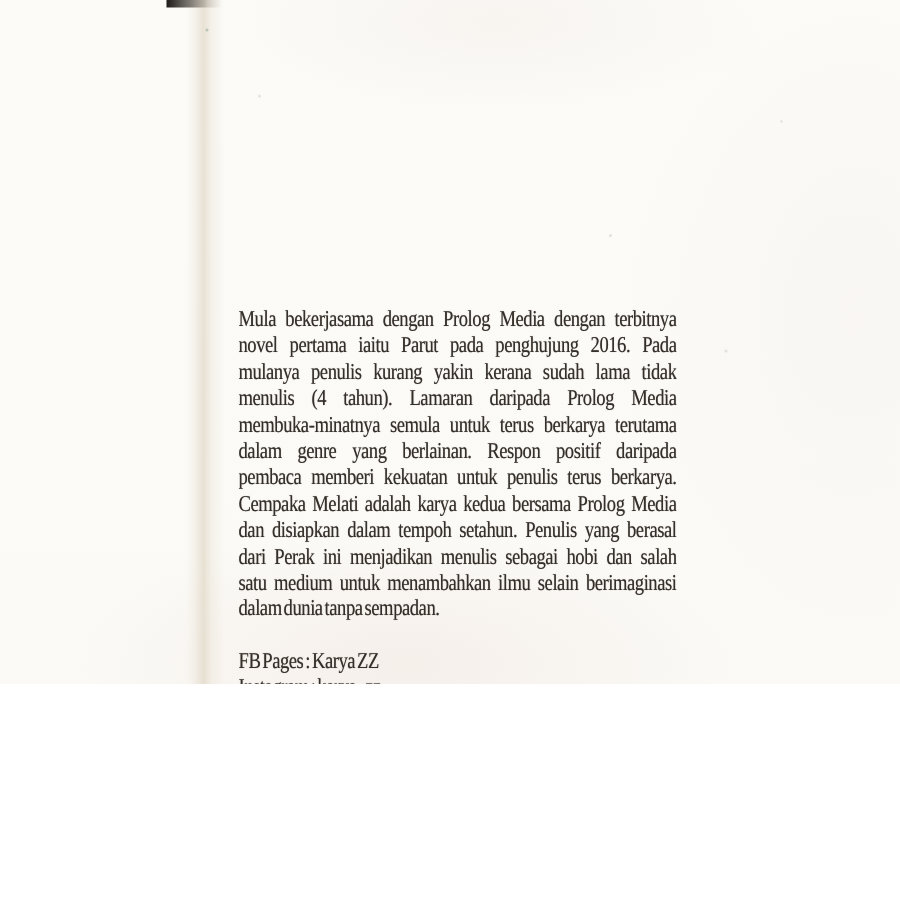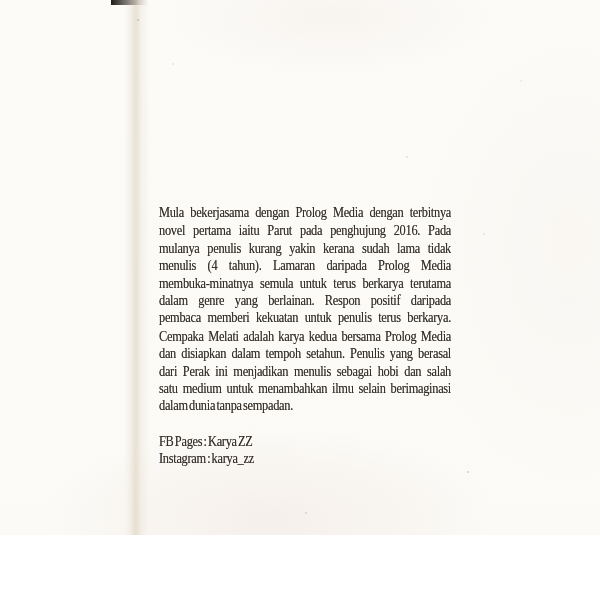--- a/index.html
+++ b/index.html
@@ -3,21 +3,21 @@
 <meta charset="utf-8">
 <style>
   html, body {
     margin: 0;
     padding: 0;
     background: #ffffff;
   }
   #viewport {
     position: relative;
     width: 600px;
-    height: 535px;
+    height: 456px;
     overflow: hidden;
     background: #14b8a6;
     font-family: "Liberation Serif", "DejaVu Serif", serif;
   }
   
   .page-surface {
     position: absolute;
     inset: 0;
     background:
       radial-gradient(ellipse 320px 130px at 45% 97%, rgba(232,214,208,0.30), transparent 70%),

